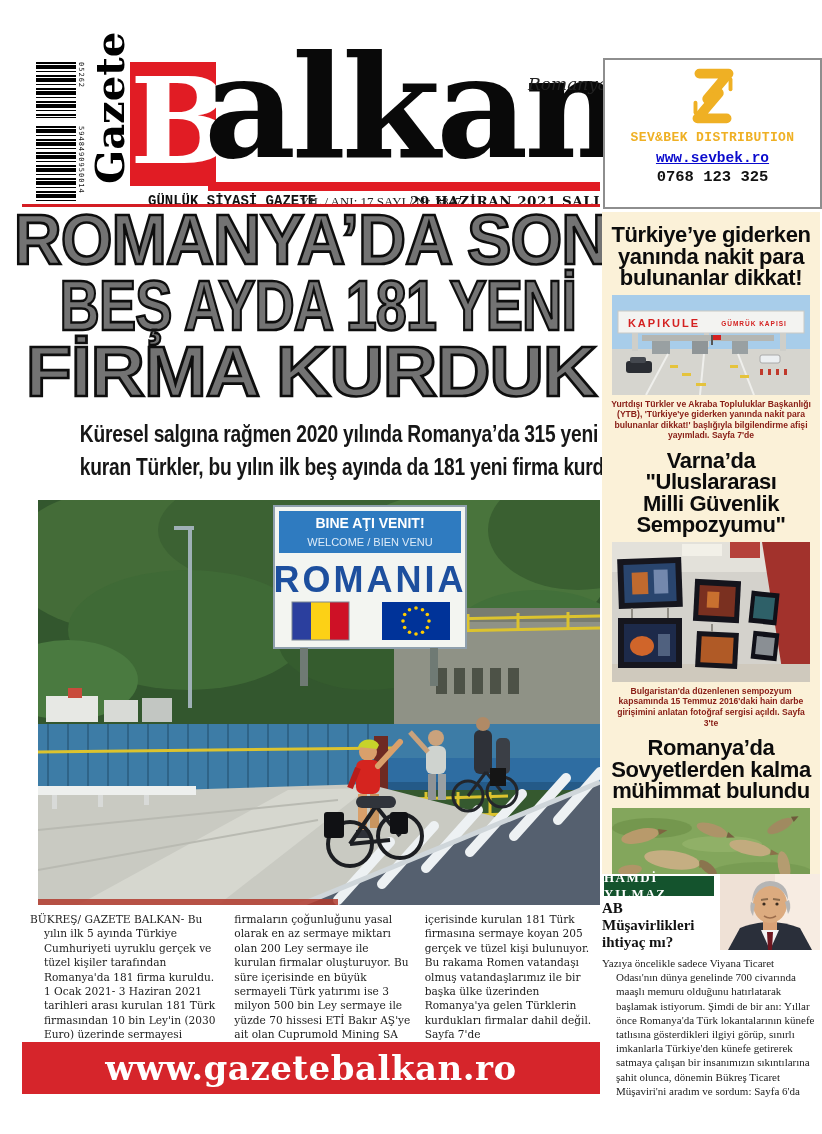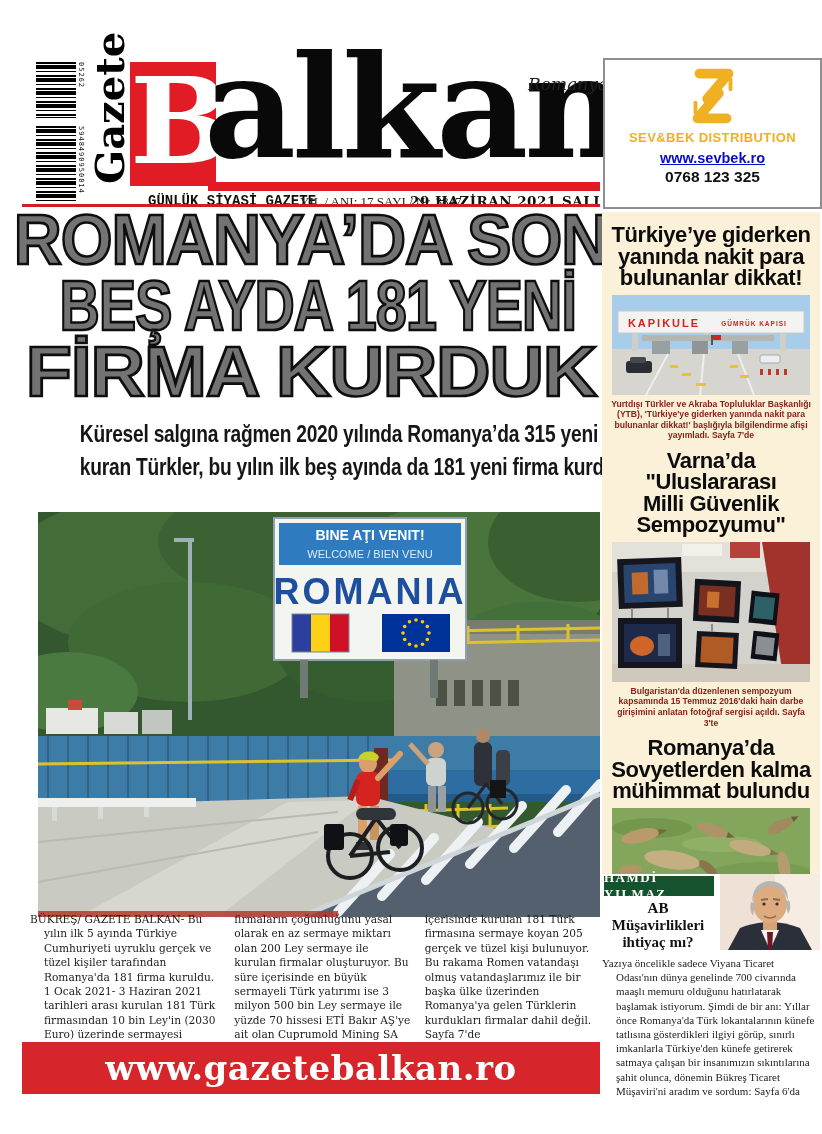--- a/index.html
+++ b/index.html
@@ -24,45 +24,45 @@
   
   #headline{left:22px;top:207px;width:578px;height:205px;text-align:center;color:#737373;}
   #headline .hl{font-weight:bold;font-size:64px;line-height:66px;letter-spacing:-1px;-webkit-text-stroke:2.4px #0e0e0e;white-space:nowrap;transform-origin:50% 50%;}
   #headline .hl1{transform:scale(1.04,1.1);}
   #headline .hl2{transform:scale(0.87,1.1);}
   #headline .hl3{transform:scale(1.18,1.1);}
   #subhead{left:22px;top:417px;width:578px;text-align:center;color:#161616;}
   #subhead .sh{font-weight:bold;font-size:24px;line-height:33px;white-space:nowrap;transform-origin:50% 50%;transform:scaleX(0.8);letter-spacing:-0.3px;}
 
   
-  #mainphoto{left:38px;top:500px;width:562px;height:405px;background:#35592f;margin-top:12px;}
+  #mainphoto{left:38px;top:500px;width:562px;height:405px;background:#35592f;}
 
   
   #bodycols{left:30px;top:912px;width:572px;height:124px;display:flex;gap:13px;font-family:"DejaVu Serif",serif;font-size:10.6px;line-height:14.4px;color:#1c1c1c;}
   #bodycols .bcol{width:182px;}
   #bodycols .hang{padding-left:14px;text-indent:-14px;}
 
   
   #banner{left:22px;top:1042px;width:578px;height:52px;background:#d6252b;color:#fff;display:flex;align-items:center;justify-content:center;font-family:"DejaVu Serif",serif;font-weight:bold;font-size:34px;letter-spacing:0.5px;}
 
   
-  #sevbek{left:603px;top:58px;width:215px;height:147px;background:#fff;border:2px solid #8e8e8e;display:flex;flex-direction:column;align-items:center;}
+  #sevbek{left:603px;top:58px;width:215px;height:147px;background:#fff;border:2px solid #8e8e8e;display:flex;flex-direction:column;align-items:center;font-family:Liberation Mono, monospace;}
   #sevbek .name{color:#efb024;font-weight:bold;font-size:13px;letter-spacing:0.4px;margin-top:-2px;}
   #sevbek .site{color:#0a0acd;font-weight:bold;font-size:14.5px;text-decoration:underline;margin-top:5px;}
   #sevbek .phone{color:#111;font-weight:bold;font-size:15.5px;margin-top:2px;}
 
   #creampanel{left:602px;top:212px;width:218px;height:662px;background:#fbf1d8;}
   .sb-title{font-weight:bold;font-size:22px;line-height:21.5px;text-align:center;color:#0c0c0c;letter-spacing:-0.4px;}
   .sb-photo{display:block;margin:6px auto 4px auto;}
   .sb-cap{font-weight:bold;font-size:8.6px;line-height:10.6px;text-align:center;color:#8a2018;padding:0 7px;}
 
   #columnist{left:602px;top:874px;width:218px;height:210px;background:#fff;}
   #col-portrait{float:right;width:100px;height:76px;margin:0 0 4px 6px;}
   #col-redbar{width:110px;height:20px;background:#14532d;color:#fff;font-family:"Liberation Serif",serif;font-weight:bold;font-size:13px;letter-spacing:1.5px;display:flex;align-items:center;justify-content:center;margin:2px 0 4px 2px;}
-  #col-title{width:146px;font-family:"Liberation Serif",serif;font-weight:bold;font-size:15px;line-height:17px;text-align:center;color:#111;margin-bottom:5px;}
+  #col-title{width:146px;font-family:"Liberation Serif",serif;font-weight:bold;font-size:15px;line-height:17px;text-align:left;color:#111;margin-bottom:5px;}
   #col-body{font-family:"Liberation Serif",serif;font-size:11px;line-height:14.2px;color:#222;padding-left:14px;text-indent:-14px;padding-right:2px;}
 
   svg text{font-family:"Liberation Sans",sans-serif;}
 </style>
 </head>
 <body>
 
 <div id="masthead" class="abs">
   <div class="barcode" style="top:6px;height:56px;">
     <span class="digits">05262</span>

